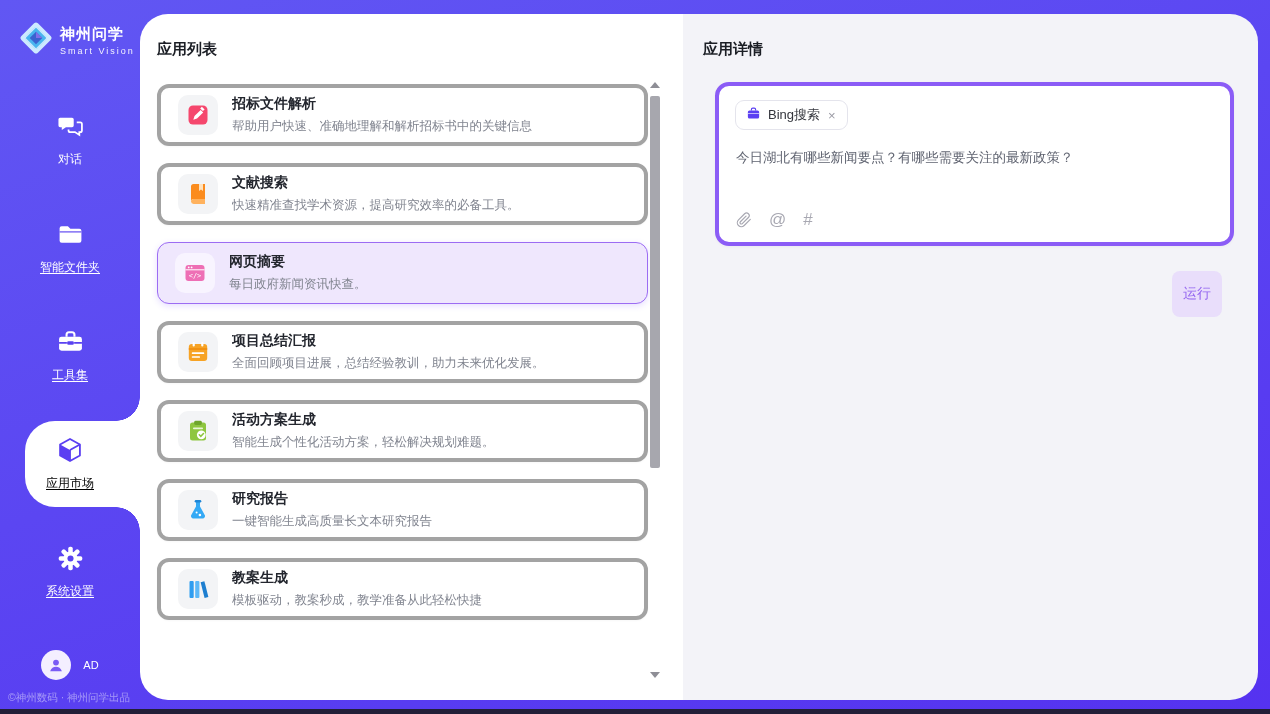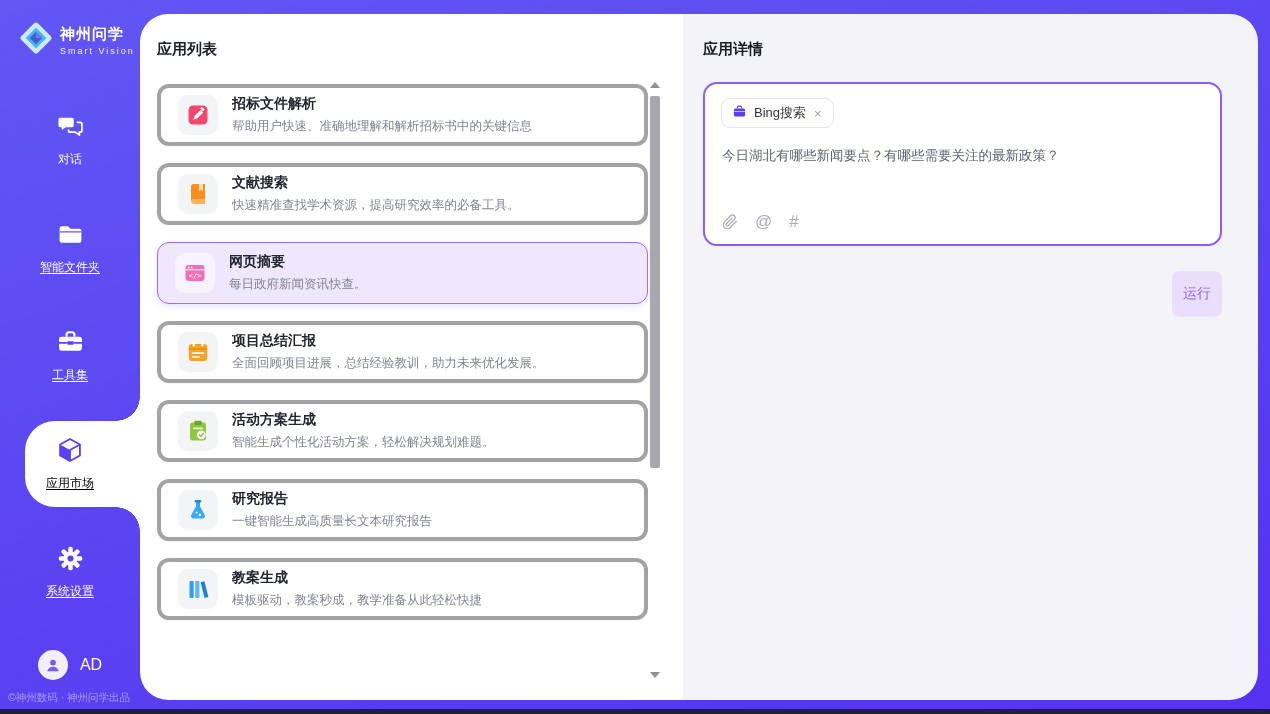--- a/index.html
+++ b/index.html
@@ -21,21 +21,21 @@
   .slot .lbl { font-size:12px; margin-top:7px; color:#fff; position:relative; z-index:1; }
   .slot .lbl.u { text-decoration:underline; text-underline-offset:2px; }
   .slot svg { position:relative; z-index:1; }
   .pill { position:absolute; left:25px; right:0; top:11px; bottom:11px; background:#fff; border-radius:30px 0 0 30px; }
   .pill::before, .pill::after { content:""; position:absolute; right:0; width:24px; height:24px; }
   .pill::before { top:-24px; background:radial-gradient(circle at 0 0, rgba(0,0,0,0) 23.5px, #fff 24px); }
   .pill::after  { bottom:-24px; background:radial-gradient(circle at 0 100%, rgba(0,0,0,0) 23.5px, #fff 24px); }
   .slot.active .lbl { color:#000000;text-decoration:underline; }
   .user-row { position:absolute; bottom:38px; left:0; right:0; display:flex; align-items:center; justify-content:center; gap:12px; }
   .avatar { width:30px; height:30px; border-radius:50%; background:#f4efff; display:flex; align-items:center; justify-content:center; }
-  .user-row .uid { font-size:16px;text-align:right; }
+  .user-row .uid { font-size:11px;text-align:right; }
   .copy { position:absolute; bottom:13px; left:8px; font-size:10.5px; color:rgba(255,255,255,.45); white-space:nowrap; }
 
   
   .frame { position:absolute; left:140px; top:14px; width:1118px; height:686px; border-radius:28px; overflow:hidden; display:flex; z-index:1; }
   .list-panel { width:543px; background:#ffffff; position:relative; }
   .detail-panel { flex:1; background:#f3f3f8; position:relative; }
   .panel-title { font-size:15px; font-weight:bold; color:#1b1e25; }
   .list-panel .panel-title { position:absolute; top:26px; left:17px; }
   .detail-panel .panel-title { position:absolute; top:26px; left:20px; }
 
@@ -50,21 +50,21 @@
   .app-desc { font-size:12.5px; color:#80848f; margin-top:5px; white-space:nowrap; }
 
   
   .sbar { position:absolute; top:66px; bottom:20px; right:22px; width:12px; }
   .sbar .arr { position:absolute; left:1px; width:0; height:0; border-left:5px solid transparent; border-right:5px solid transparent; }
   .arr.up { top:2px; border-bottom:6px solid #8e8e96; }
   .arr.dn { bottom:2px; border-top:6px solid #8e8e96; }
   .thumb { position:absolute; top:16px; left:1px; width:10px; height:372px; background:#a7a7ae; border-radius:2px; }
 
   
-  .detail-card { position:absolute; top:68px; left:20px; width:519px; height:164px; background:#fff; border:2px solid #8b5cf6; border-radius:14px; box-shadow:0 1px 3px rgba(20,20,40,.04); }
+  .detail-card { position:absolute; top:68px; left:32px; width:519px; height:164px; background:#fff; border:4px solid #8b5cf6; border-radius:14px; box-shadow:0 1px 3px rgba(20,20,40,.04); }
   .chip { position:absolute; top:14px; left:16px; height:30px; display:inline-flex; align-items:center; gap:7px; border:1px solid #e4e4ec; border-radius:9px; padding:0 10px; background:#fff; cursor:default; }
   .chip .chip-lbl { font-size:13px; color:#33353c; }
   .chip .chip-x { font-size:13px; color:#9a9aa4; cursor:pointer; padding:0 1px; }
   .query { position:absolute; top:62px; left:17px; right:16px; font-size:13.5px; color:#5f6370; line-height:1.5; }
   .tools { position:absolute; bottom:14px; left:17px; display:flex; align-items:center; gap:17px; color:#a8a8b2; }
   .tools .tool-ch { font-size:17px; line-height:1; cursor:pointer; }
   .tools svg { display:block; cursor:pointer; }
   .run-btn { position:absolute; top:257px; right:36px; width:50px; height:46px; border:none; border-radius:8px; background:#e9defb; color:#9466f0; font-size:14px; font-family:inherit; cursor:pointer; }
 </style>
 </head>

